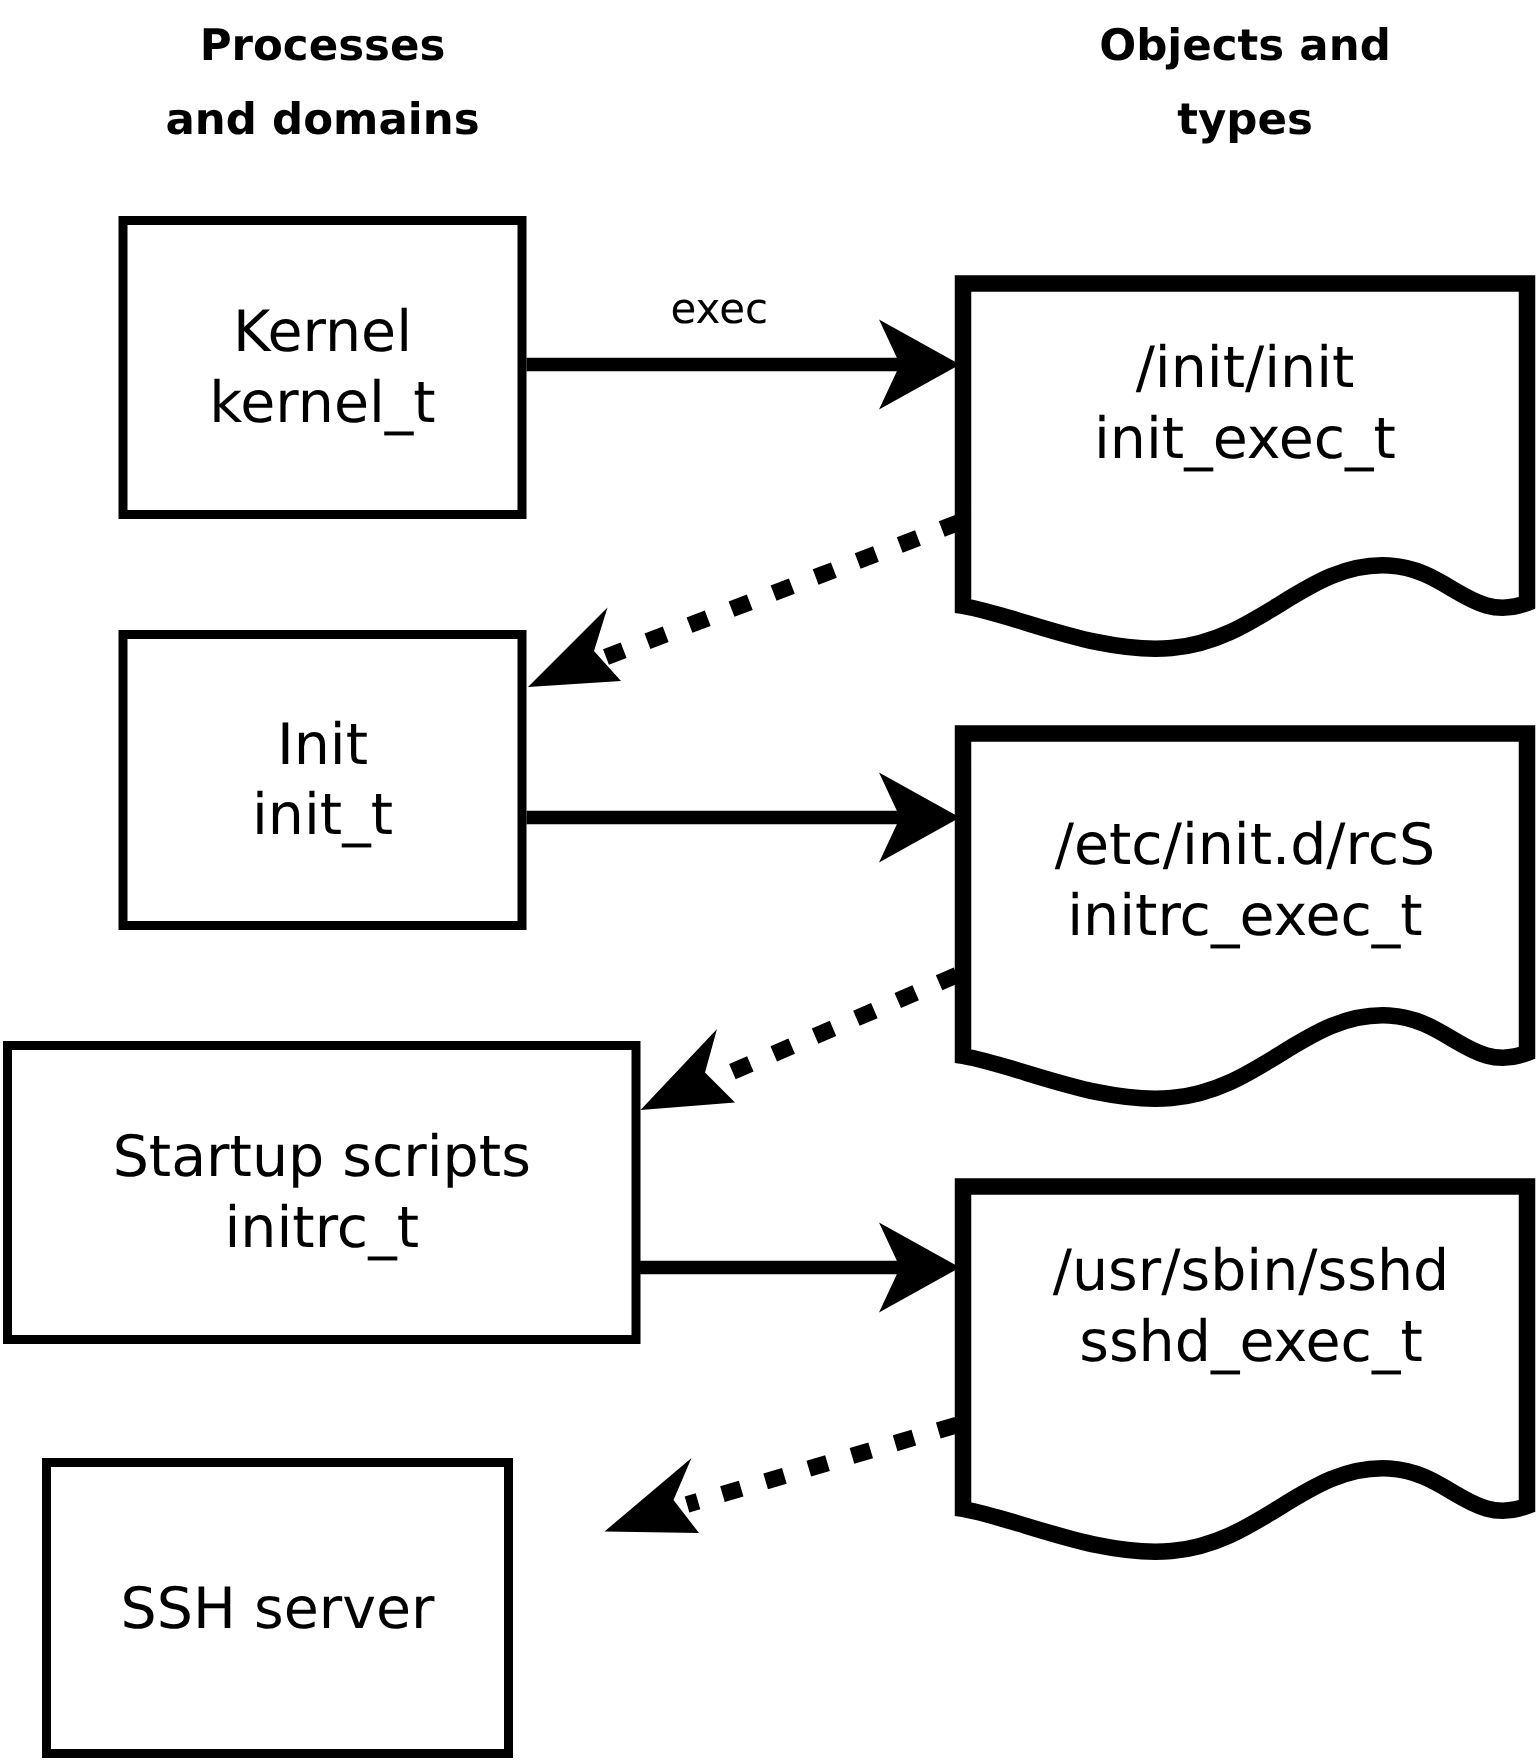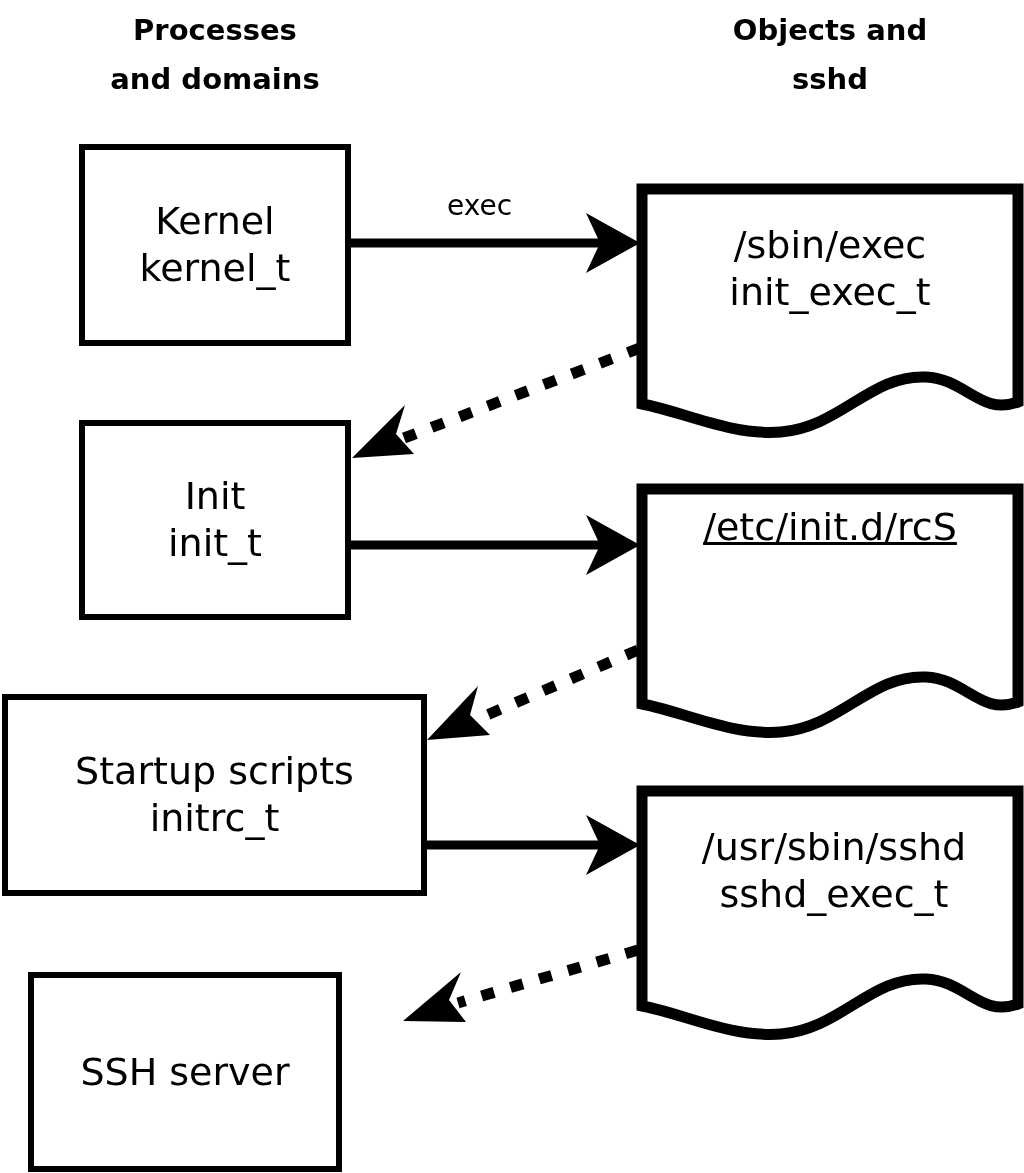--- a/index.html
+++ b/index.html
@@ -73,21 +73,21 @@
 </style>
 </head>
 <body>
 
 <div id="canvas">
 
   <div class="col-header" id="header-left">Processes
 and domains</div>
 
   <div class="col-header" id="header-right">Objects and
-sshd</div>
+types</div>
 
   <div class="proc-box" id="box-kernel" style="left:79px; top:144px; width:272px; height:202px;">
     <div class="line">Kernel</div>
     <div class="line">kernel_t</div>
   </div>
 
   <div class="proc-box" id="box-init" style="left:79px; top:420px; width:272px; height:200px;">
     <div class="line">Init</div>
     <div class="line">init_t</div>
   </div>
@@ -101,32 +101,33 @@
     <div class="line">SSH server</div>
   </div>
 
   <div class="doc-shape" style="left:636px; top:183px;">
     <svg width="388" height="255" viewBox="0 0 388 255">
       <path d="M 6 6 L 382 6 L 382 219 C 345 233 330 196 290 194
                C 235 191 205 244 145 249 C 95 253 45 228 6 221 Z" fill="#ffffff" stroke="#000000" stroke-width="11" stroke-linejoin="miter" stroke-linecap="butt"></path>
     </svg>
   </div>
   <div class="doc-label" style="left:640px; top:222px; width:380px;">
-    <div>/sbin/exec</div>
+    <div>/init/init</div>
     <div>init_exec_t</div>
   </div>
 
   <div class="doc-shape" style="left:636px; top:483px;">
     <svg width="388" height="255" viewBox="0 0 388 255">
       <path d="M 6 6 L 382 6 L 382 219 C 345 233 330 196 290 194
                C 235 191 205 244 145 249 C 95 253 45 228 6 221 Z" fill="#ffffff" stroke="#000000" stroke-width="11" stroke-linejoin="miter" stroke-linecap="butt"></path>
     </svg>
   </div>
-  <div class="doc-label" style="left:640px; top:504px; width:380px;text-decoration:underline;">
+  <div class="doc-label" style="left:640px; top:540px; width:380px;">
     <div>/etc/init.d/rcS</div>
+    <div>initrc_exec_t</div>
   </div>
 
   <div class="doc-shape" style="left:636px; top:785px;">
     <svg width="388" height="255" viewBox="0 0 388 255">
       <path d="M 6 6 L 382 6 L 382 219 C 345 233 330 196 290 194
                C 235 191 205 244 145 249 C 95 253 45 228 6 221 Z" fill="#ffffff" stroke="#000000" stroke-width="11" stroke-linejoin="miter" stroke-linecap="butt"></path>
     </svg>
   </div>
   <div class="doc-label" style="left:644px; top:824px; width:380px;">
     <div>/usr/sbin/sshd</div>

